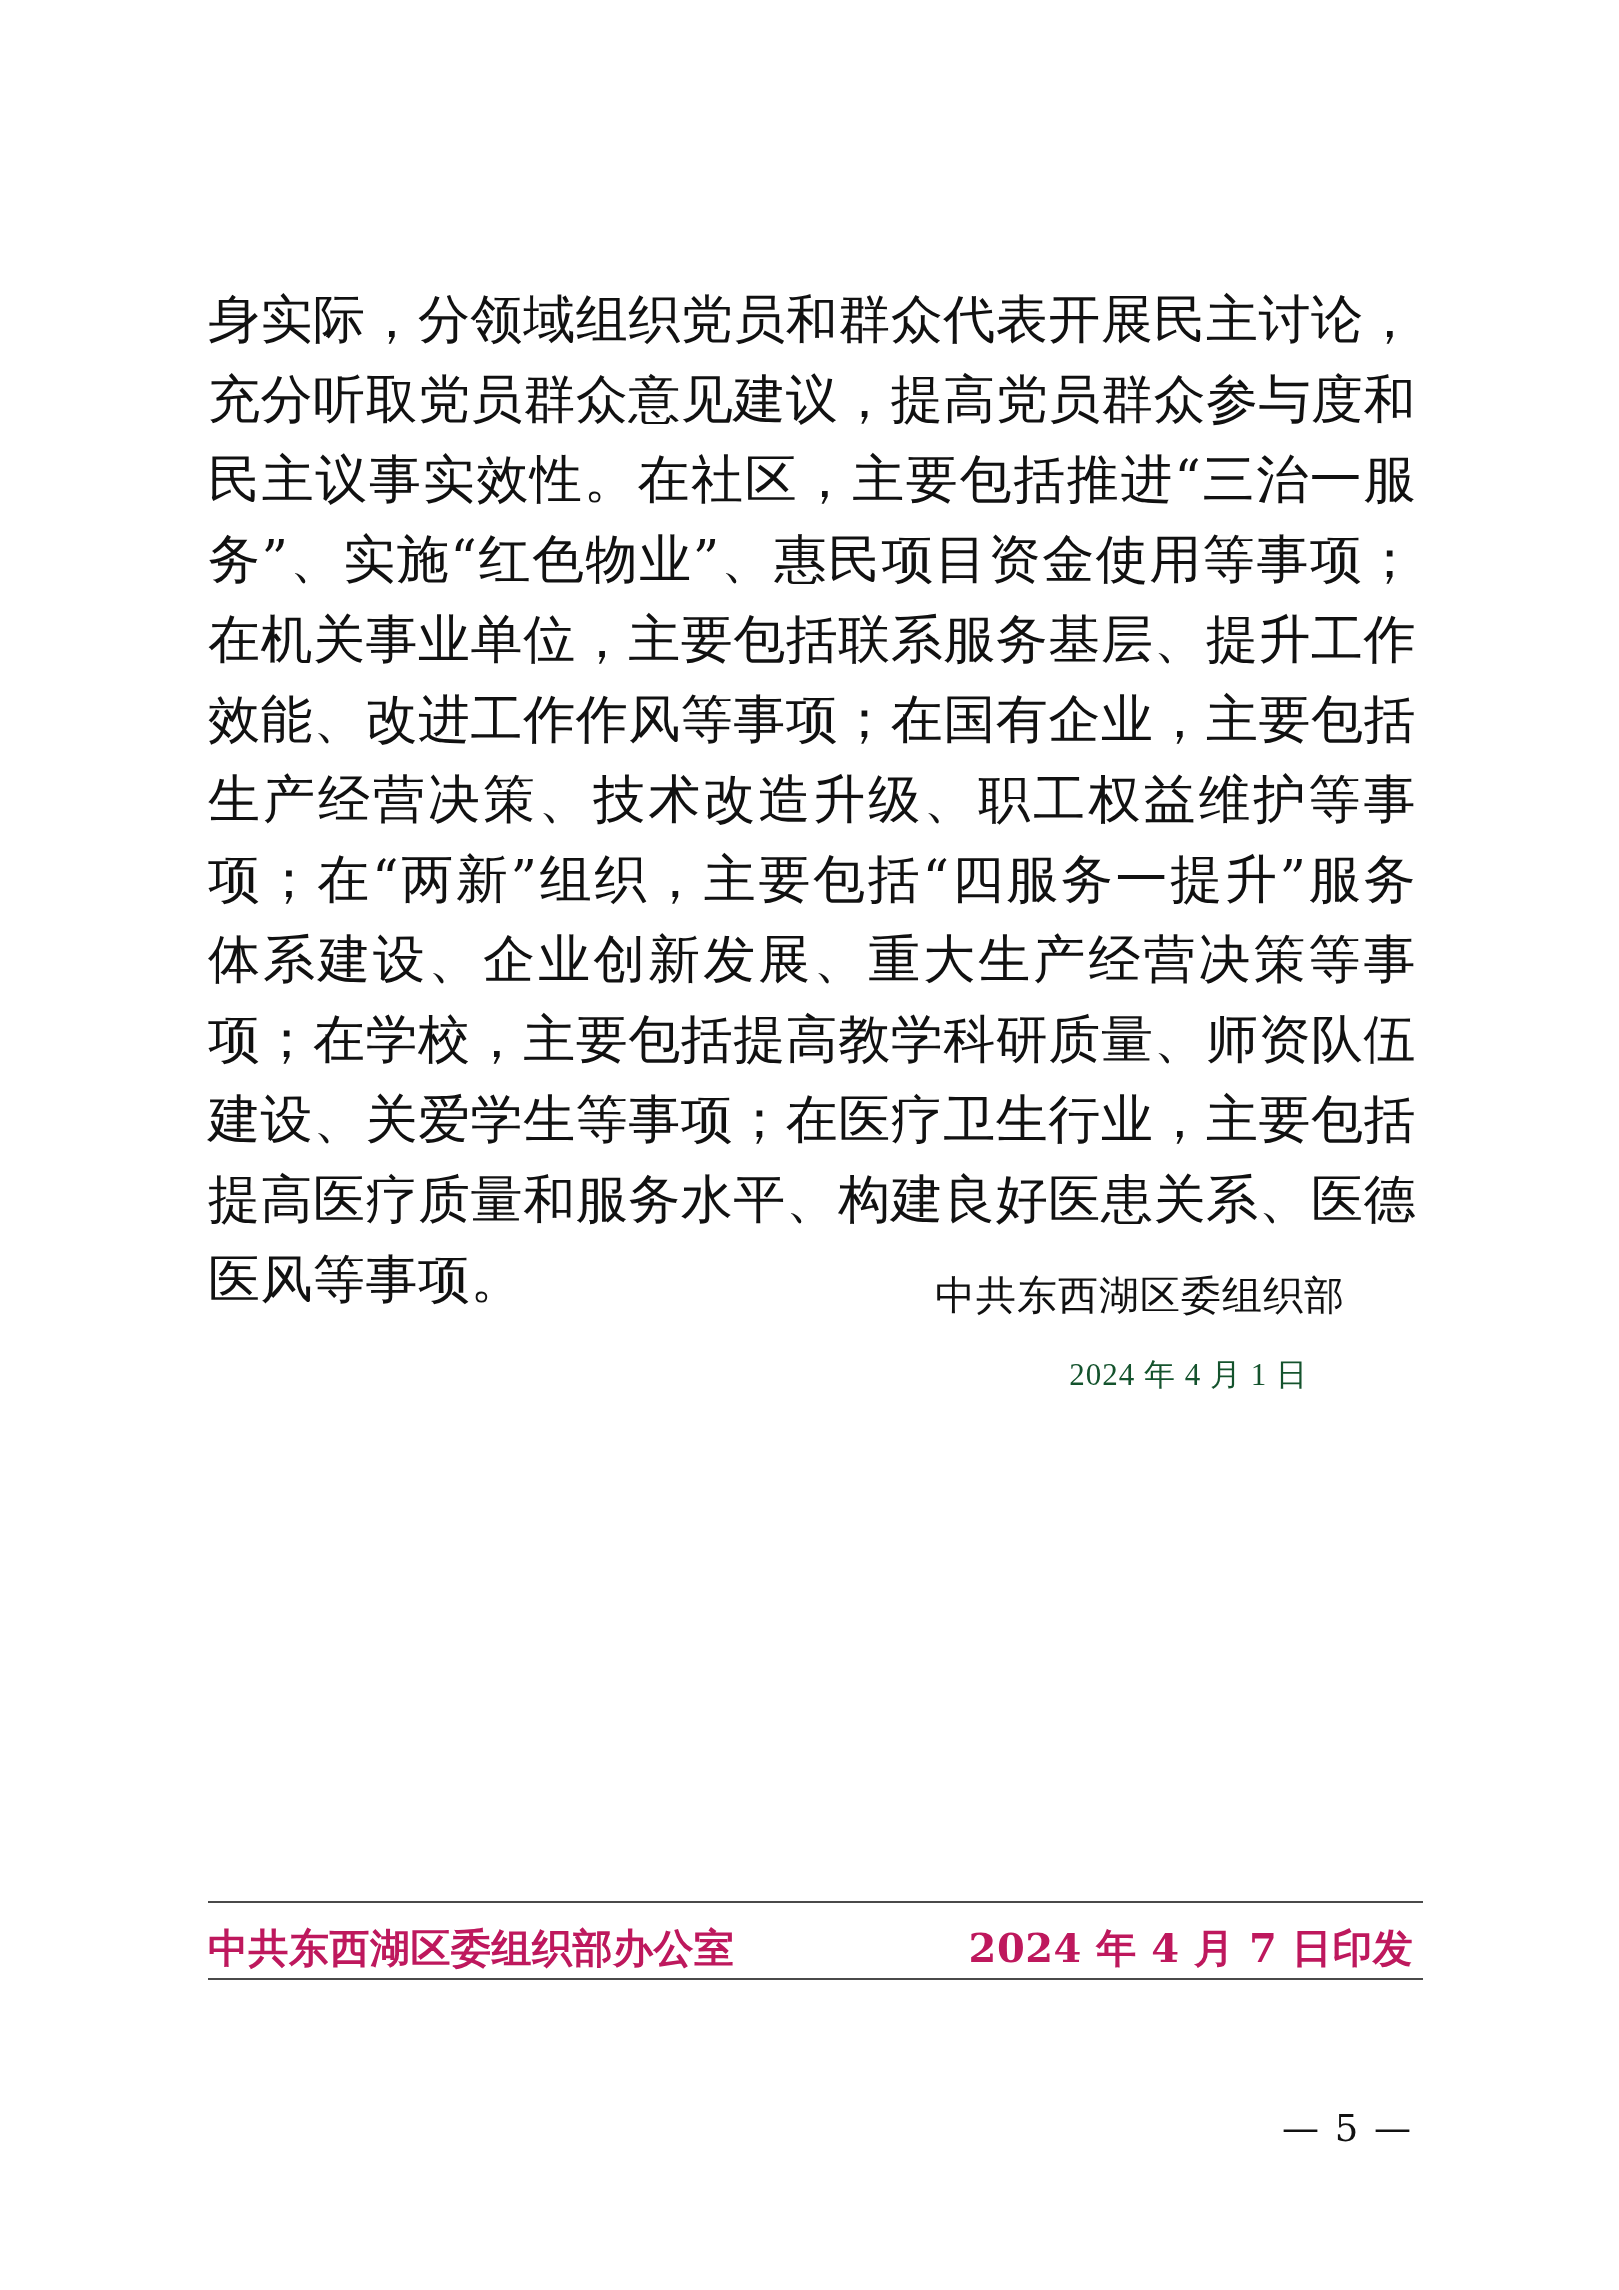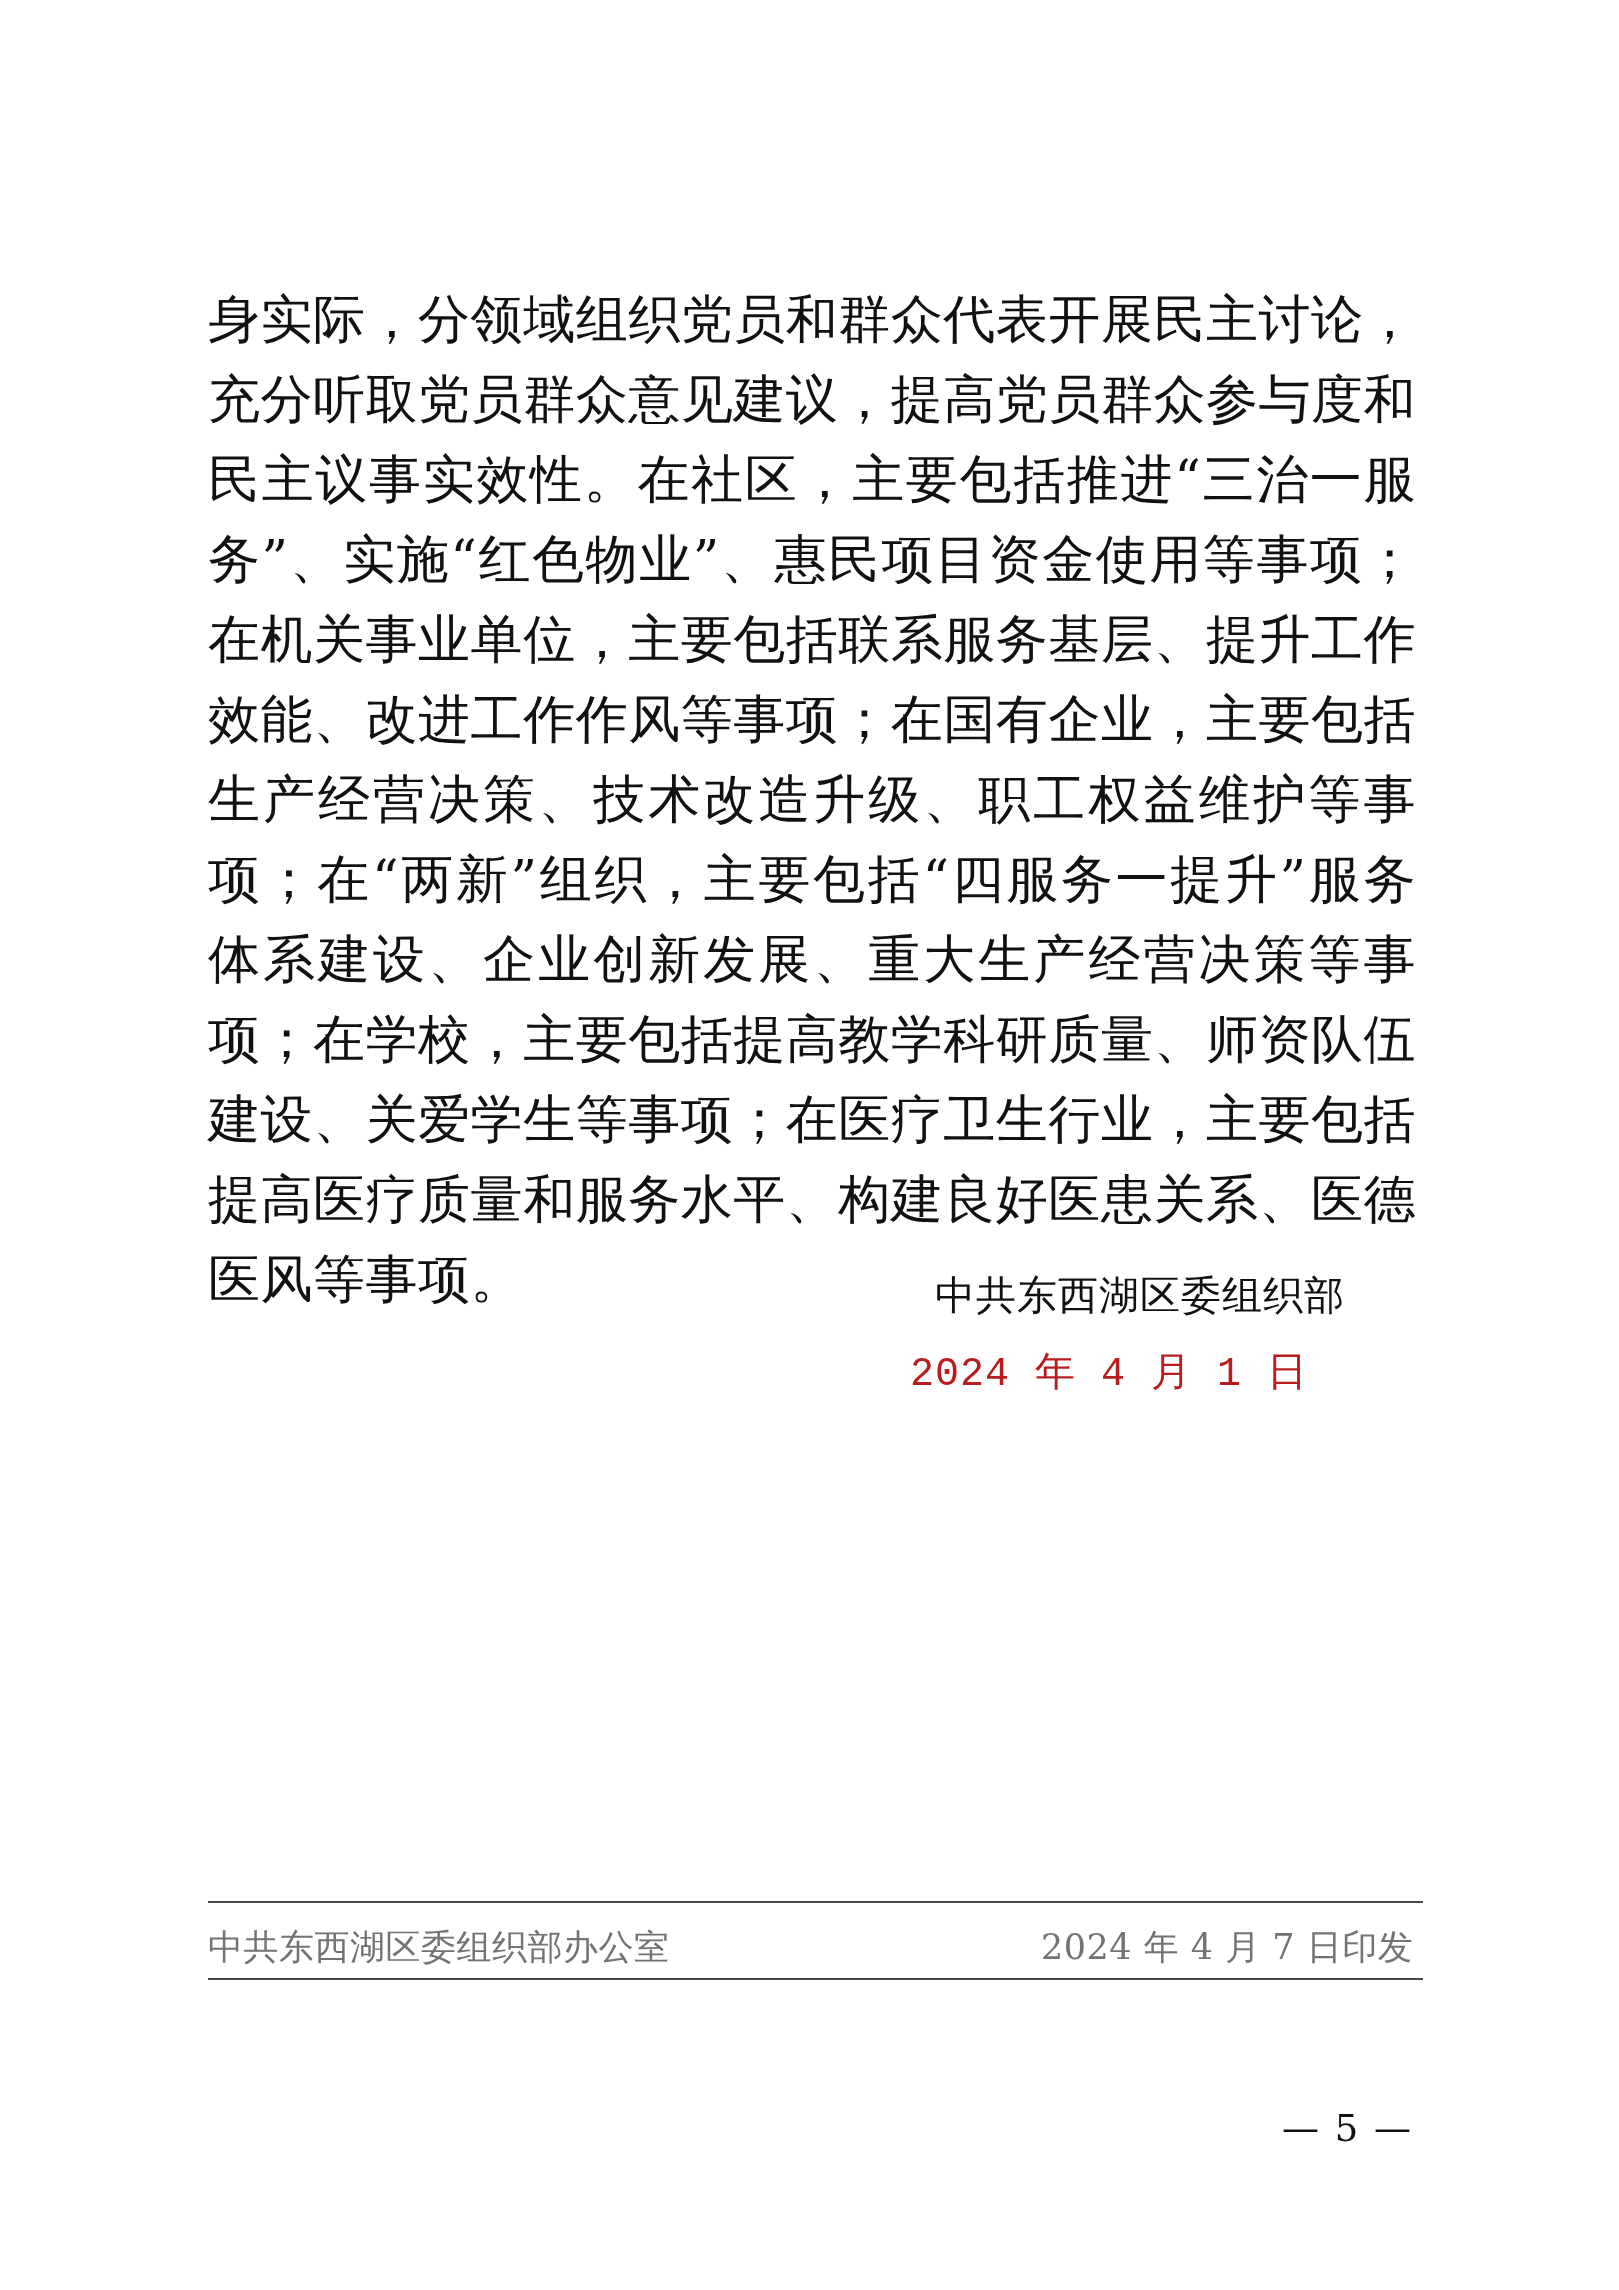--- a/index.html
+++ b/index.html
@@ -44,24 +44,24 @@
     box-sizing: border-box;
   }
   .sig-line {
     font-family: "DejaVu Serif", "Liberation Serif", serif;
     font-size: 40px;
     line-height: 80px;
     color: #111111;
     letter-spacing: 1px;
   }
   .sig-date {
-    font-family: Liberation Mono, monospace;
-    font-size: 40px;
+    font-family: Liberation Serif, serif;
+    font-size: 31px;
     line-height: 80px;
-    color: #b91c1c;
+    color: #14532d;
     letter-spacing: 1px;
     padding-right: 37px;
   }
   .footer-rule {
     position: absolute;
     left: 208px;
     top: 1901px;
     width: 1215px;
     border-top: 2px solid #4a4a4a;
   }
@@ -69,24 +69,25 @@
     position: absolute;
     left: 208px;
     top: 1919px;
     width: 1215px;
     display: flex;
     justify-content: space-between;
     align-items: baseline;
   }
   .footer-left, .footer-right {
     font-family: "DejaVu Serif", "Liberation Serif", serif;
-    font-size: 35px;
+    font-size: 40px;
     line-height: 57px;
-    color: #737373;
+    color: #be185d;
     letter-spacing: 0.5px;
+    font-weight: bold;
   }
   .footer-right {
     padding-right: 9.8px;
   }
   .footer-rule-bottom {
     position: absolute;
     left: 208px;
     top: 1978px;
     width: 1215px;
     border-top: 2px solid #4a4a4a;

